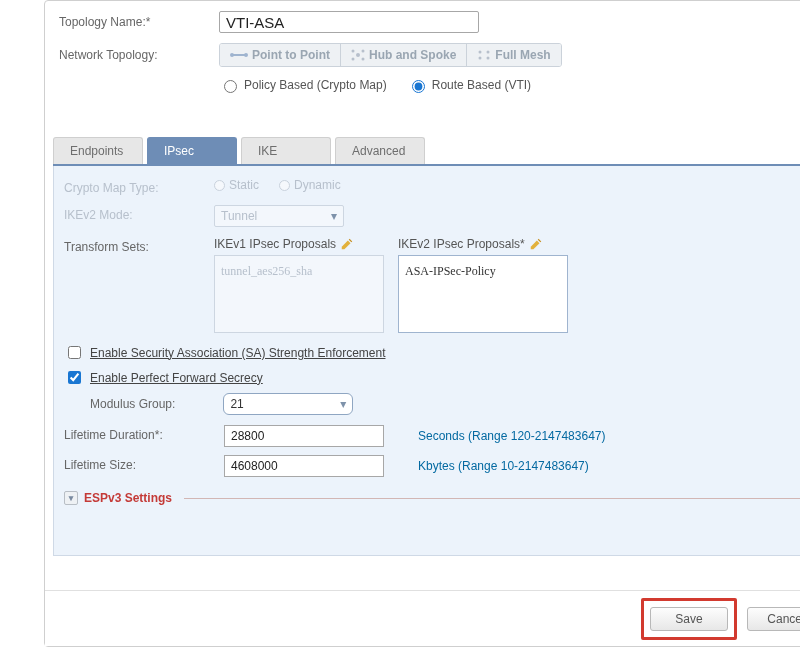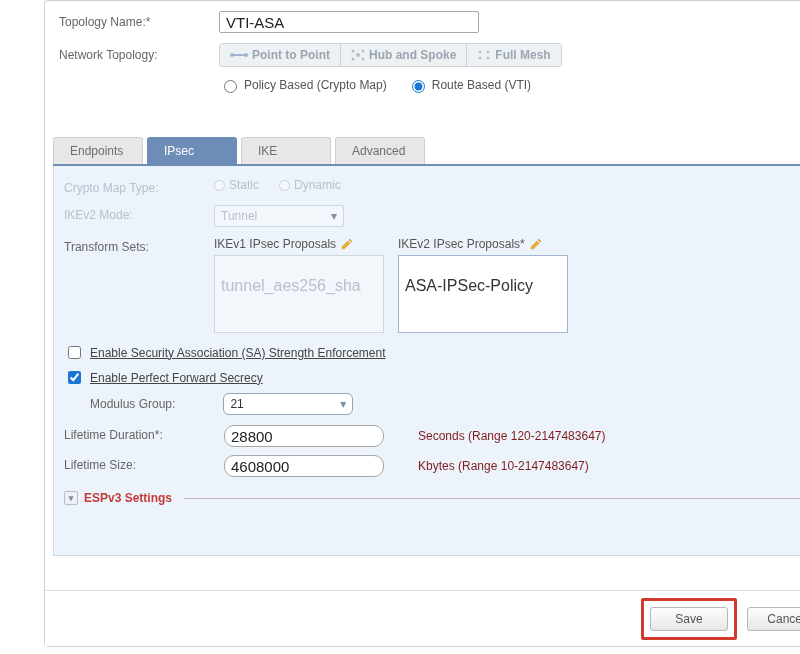--- a/index.html
+++ b/index.html
@@ -97,34 +97,34 @@
     display:flex; align-items:center; justify-content:space-between;
     padding:0 6px; color:#333; border-radius:6px;
   }
   .sel-arr { color:#7e92aa; }
 
   .transforms { display:flex; gap:14px; }
   .tblock { width: 170px; }
   .thdr { display:flex; align-items:center; gap:4px; color:#555; margin-bottom:4px; }
   .tbox {
     width:170px; height:78px; border:1px solid #9fb4cf; background:#fff;
-    padding:21px 6px; font-size:16px; color:#333;
+    padding:8px 6px; font-size:12px; color:#333;font-family:Liberation Serif, serif;
   }
   .tbox.disabled { background:#f3f7fc; color:#b7c0cc; border-color:#cdd6e1;}
   .pencil {
     width:14px;height:14px; display:inline-block;
   }
 
   .pfs-sub { margin-left: 26px; display:flex; align-items:center; gap:8px; margin-top:6px;}
   .pfs-sub .lab { color:#666; }
 
   input.numbox {
-    width:160px; height:22px; border:1px solid #a7a7a7; padding:2px 6px; font-size:15px; border-radius:10px; color:#222;
-  }
-  .hint { color:#7f1d1d; margin-left:14px; }
+    width:160px; height:22px; border:1px solid #a7a7a7; padding:2px 6px; font-size:12px; border-radius:0; color:#222;
+  }
+  .hint { color:#0369a1; margin-left:14px; }
 
   .espv3 {
     display:flex; align-items:center; gap:6px;
     color:#c43a37; font-weight:bold; margin-top:14px;
   }
   .espv3 .toggle {
     width:14px; height:14px; border:1px solid #b8bec5; background:#eef1f4;
     display:flex; align-items:center; justify-content:center; font-size:9px; color:#7a8aa0;
     border-radius:2px;
   }

